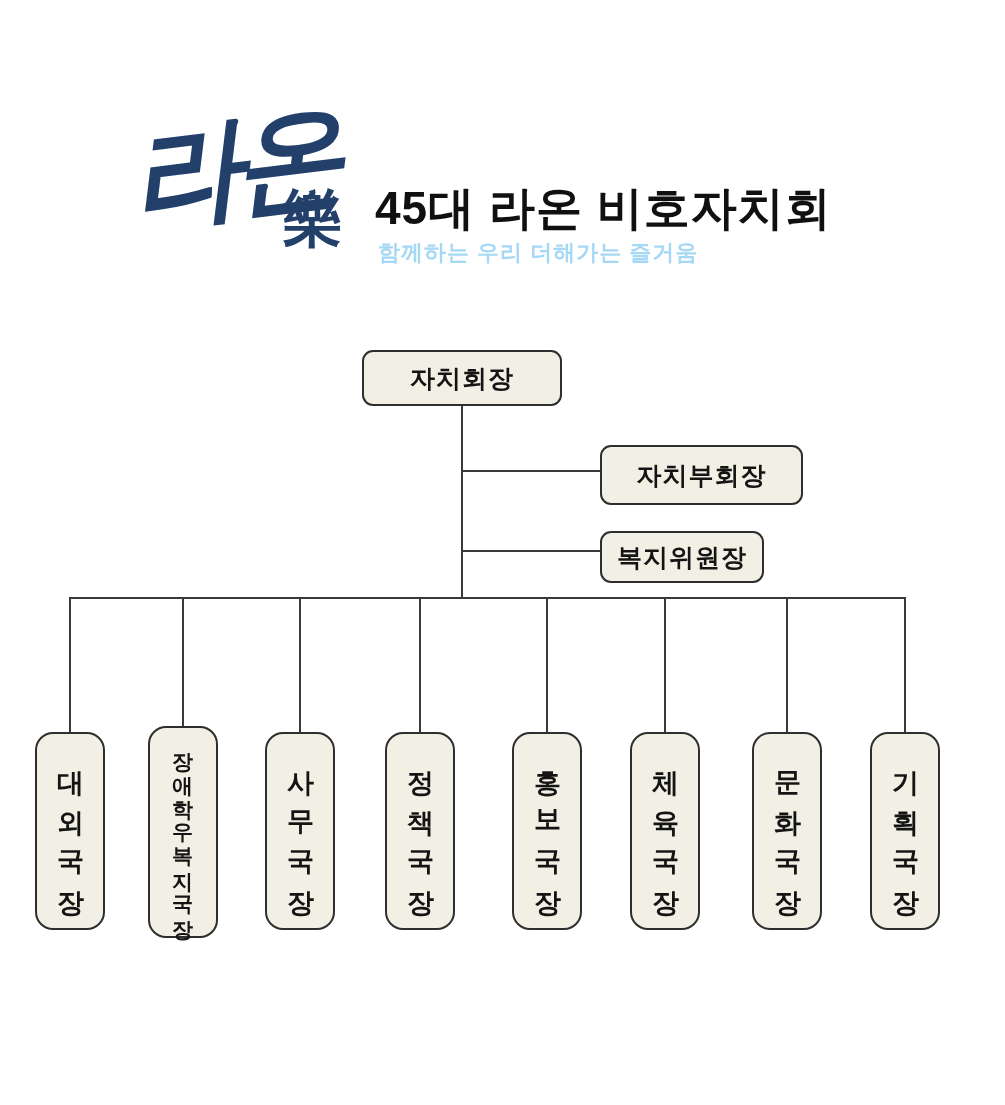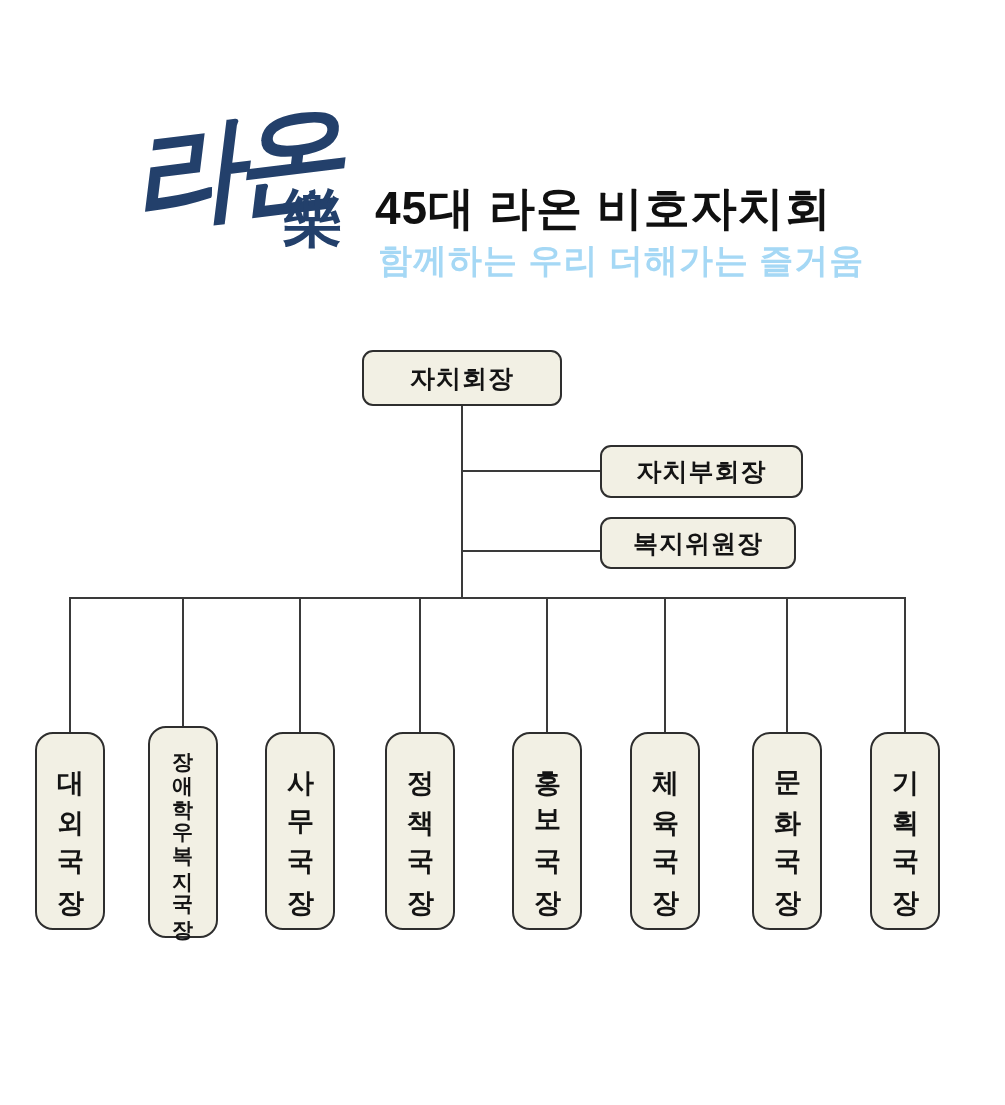--- a/index.html
+++ b/index.html
@@ -55,21 +55,21 @@
     font-size: 46px;
     font-weight: 900;
     letter-spacing: 1px;
     color: var(--title-color);
     white-space: nowrap;
   }
   .subtitle {
     position: absolute;
     left: 378px;
     top: 238px;
-    font-size: 34px;
+    font-size: 22px;
     font-weight: 700;
     letter-spacing: 1px;
     color: var(--subtitle-color);
     white-space: nowrap;
   }
 
   
   .line {
     position: absolute;
     background: var(--line-color);
@@ -101,22 +101,22 @@
     justify-content: center;
     color: #141414;
   }
   .box.wide {
     border-radius: 11px;
     font-size: 25px;
     font-weight: 600;
     letter-spacing: 1px;
   }
   .root-box    { left: 362px; top: 350px; width: 200px; height: 56px; }
-  .vice-box    { left: 600px; top: 445px; width: 203px; height: 53px; }
-  .welfare-box { left: 600px; top: 517px; width: 196px; height: 52px; }
+  .vice-box    { left: 600px; top: 445px; width: 203px; height: 60px; }
+  .welfare-box { left: 600px; top: 531px; width: 164px; height: 52px; }
 
   .dept {
     width: 70px;
     top: 732px;
     height: 198px;
     border-radius: 18px;
   }
   .dept span {
     writing-mode: vertical-rl;
     text-orientation: upright;

